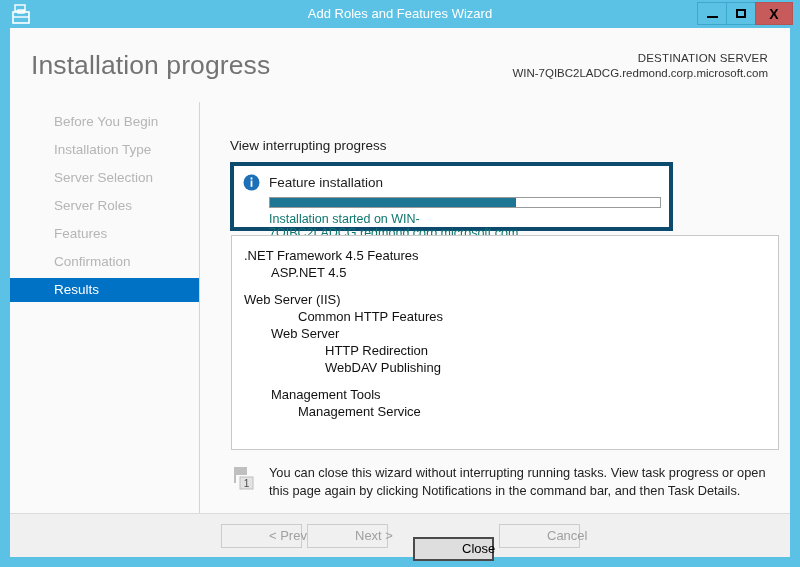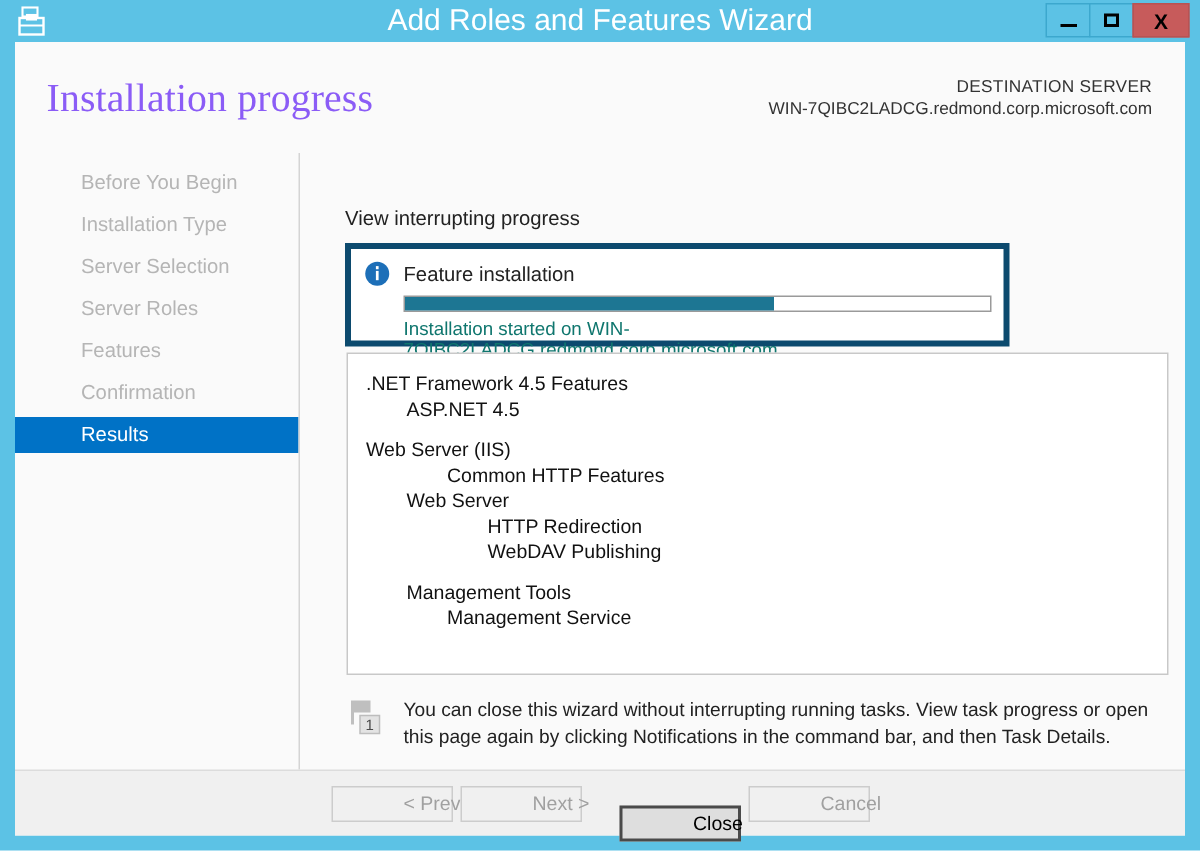--- a/index.html
+++ b/index.html
@@ -35,21 +35,21 @@
     position: absolute;
     left: 12px; top: 4px;
     width: 22px; height: 21px;
   }
   #title-text {
     position: absolute;
     left: 0; top: 0;
     width: 800px; height: 28px;
     line-height: 28px;
     text-align: center;
-    font-size: 20px;
+    font-size: 13px;
     color: #ffffff;
   }
   .caption-btns {
     position: absolute;
     right: 7px; top: 2px;
     display: flex;
     height: 24px;
   }
   .cap-btn {
     width: 30px; height: 23px;
@@ -90,24 +90,23 @@
   #header {
     position: absolute;
     left: 0; top: 0;
     width: 780px; height: 74px;
     background: #fafafa;
   }
   #page-title {
     position: absolute;
     left: 21px; top: 22px;
     font-size: 26.5px;
-    color: #8b5cf6;
+    color: #737373;
     font-weight: normal;
     letter-spacing: .1px;
-    font-family: Liberation Serif, serif;
   }
   #dest-block {
     position: absolute;
     right: 22px; top: 23px;
     text-align: right;
     line-height: 15px;
   }
   #dest-label {
     font-size: 11.5px;
     color: #333333;

